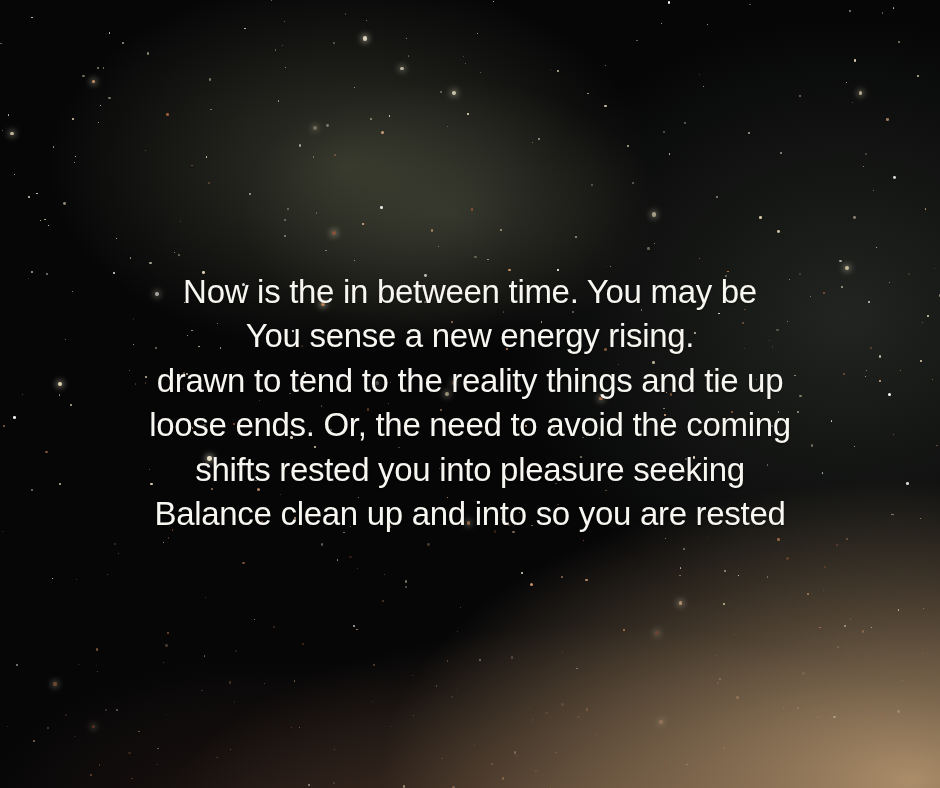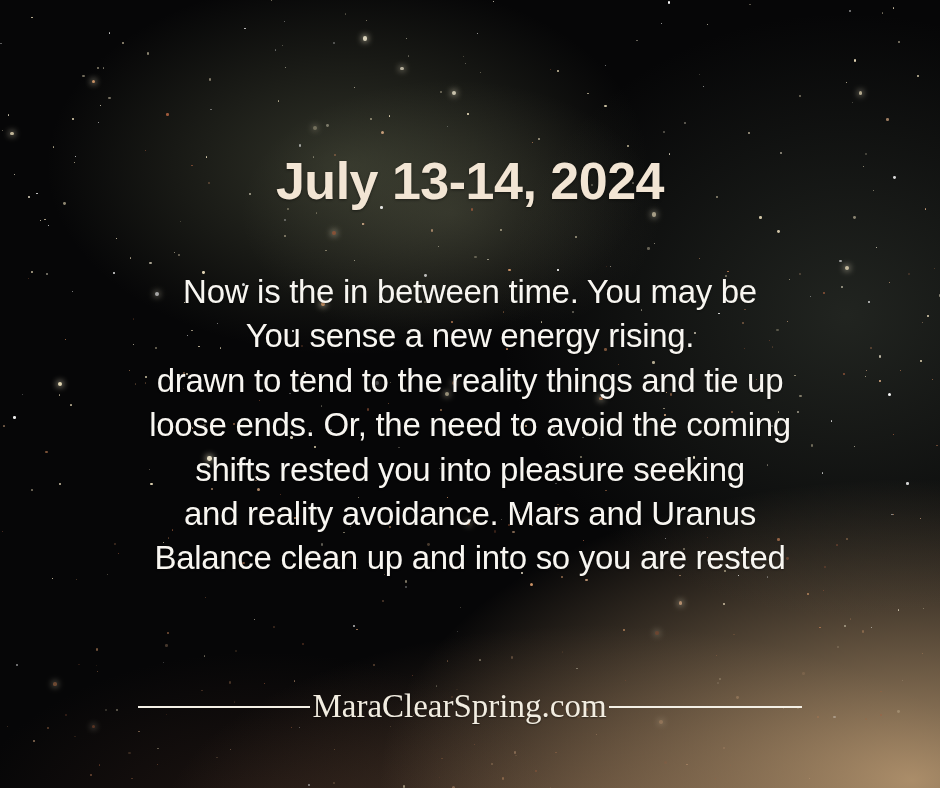--- a/index.html
+++ b/index.html
@@ -582,33 +582,26 @@
       <div class="star" style="left: 254.1px; top: 618.6px; width: 1.4px; height: 1.4px; background: rgb(245, 236, 210); opacity: 0.68;"></div>
       <div class="star" style="left: 402.7px; top: 784.8px; width: 2.8px; height: 2.8px; background: rgb(240, 226, 192); opacity: 0.52;"></div>
       <div class="star" style="left: 292.1px; top: 330.2px; width: 1.8px; height: 1.8px; background: rgb(255, 255, 255); opacity: 0.99;"></div>
       <div class="star" style="left: 605px; top: 65.2px; width: 1.1px; height: 1.1px; background: rgb(255, 255, 255); opacity: 0.53;"></div>
       <div class="star" style="left: 741.7px; top: 322.1px; width: 1.9px; height: 1.9px; background: rgb(207, 150, 104); opacity: 0.53;"></div>
     </div>
 
   <div class="text-layer">
 
 
-    <div class="date-subtitle" style="color: rgb(242, 229, 212);">July 13-14, 2024</div>
 
 
     <div class="body-text" style="color: rgb(248, 246, 241);">
       <div>Now is the in between time. You may be</div>
       <div>You sense a new energy rising.</div>
       <div>drawn to tend to the reality things and tie up</div>
       <div>loose ends. Or, the need to avoid the coming</div>
       <div>shifts rested you into pleasure seeking</div>
-      <div>and reality avoidance. Mars and Uranus</div>
       <div>Balance clean up and into so you are rested</div>
     </div>
 
-    <div class="footer-row">
-      <div class="divider-line divider-left"></div>
-      <div class="website-url" style="color: rgb(242, 237, 225);">MaraClearSpring.com</div>
-      <div class="divider-line divider-right"></div>
-    </div>
 
   </div>
 </div>
 
 </body></html>

